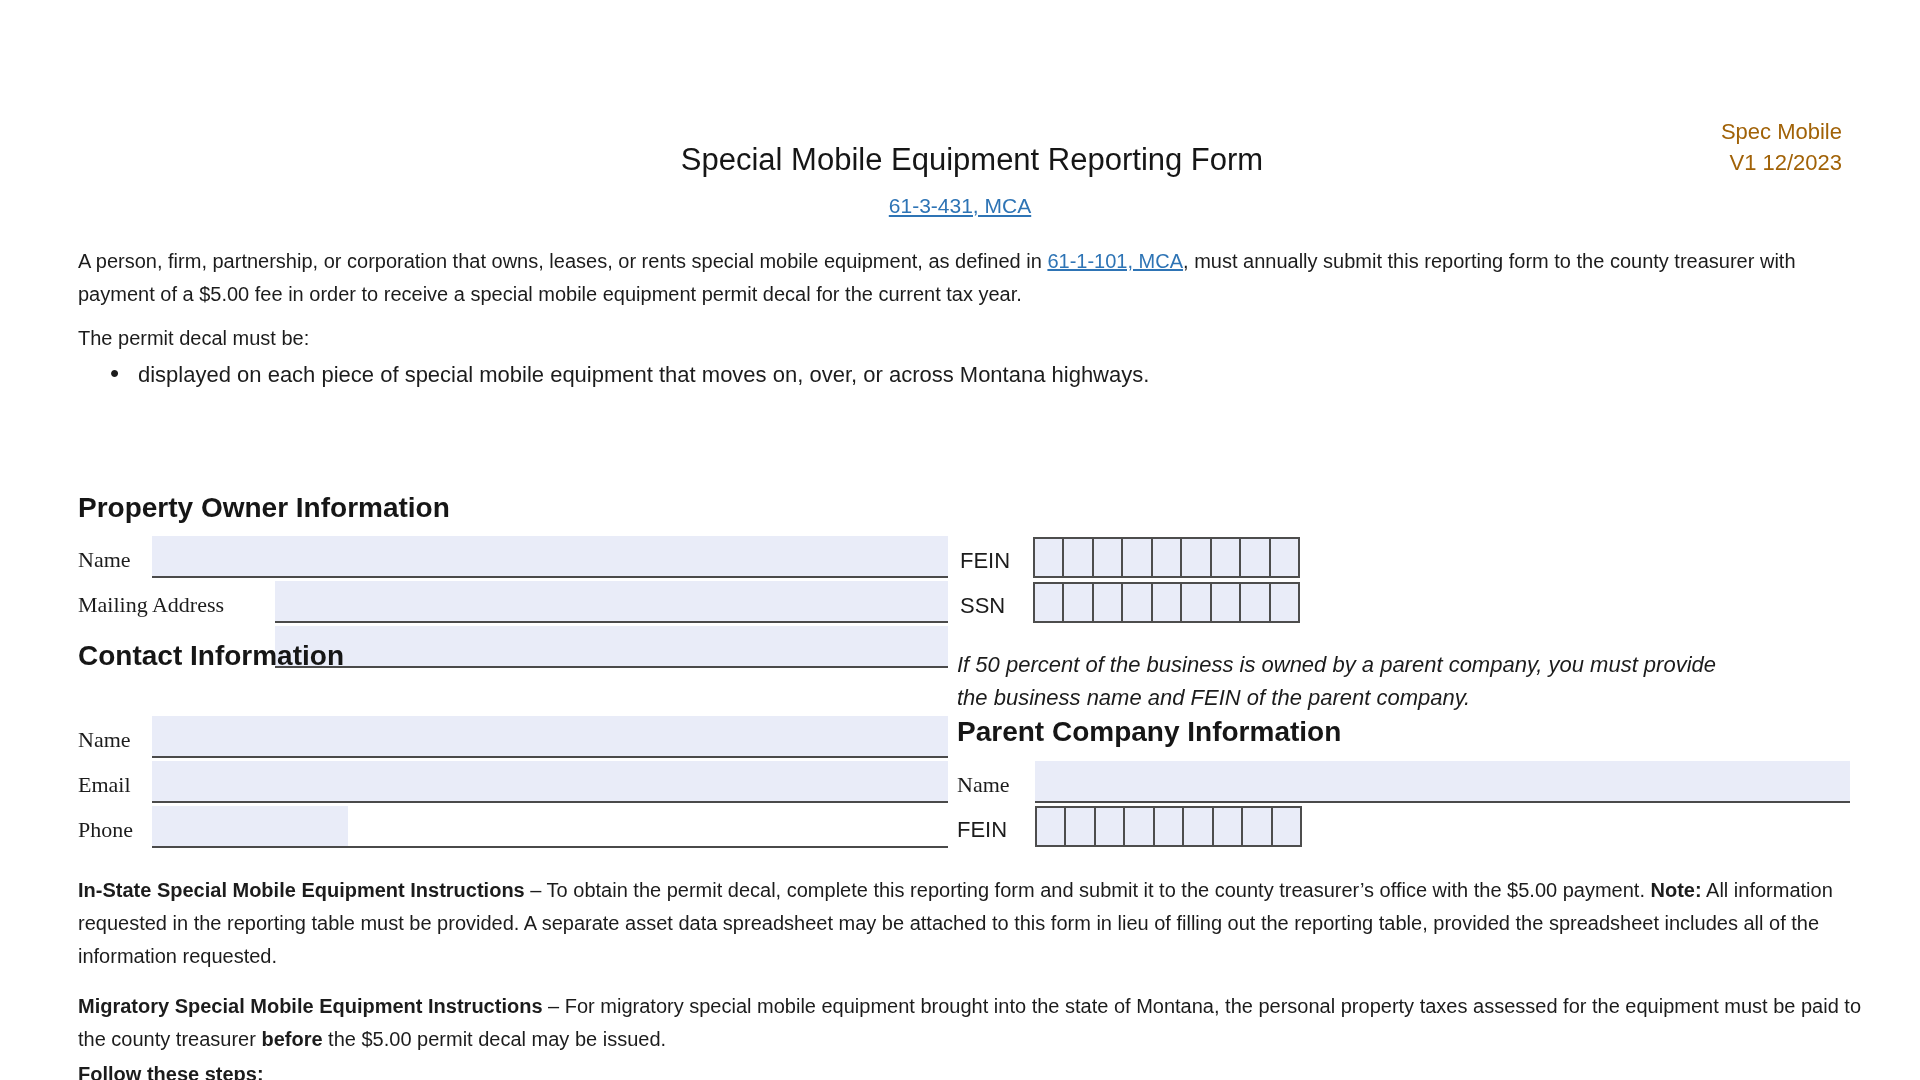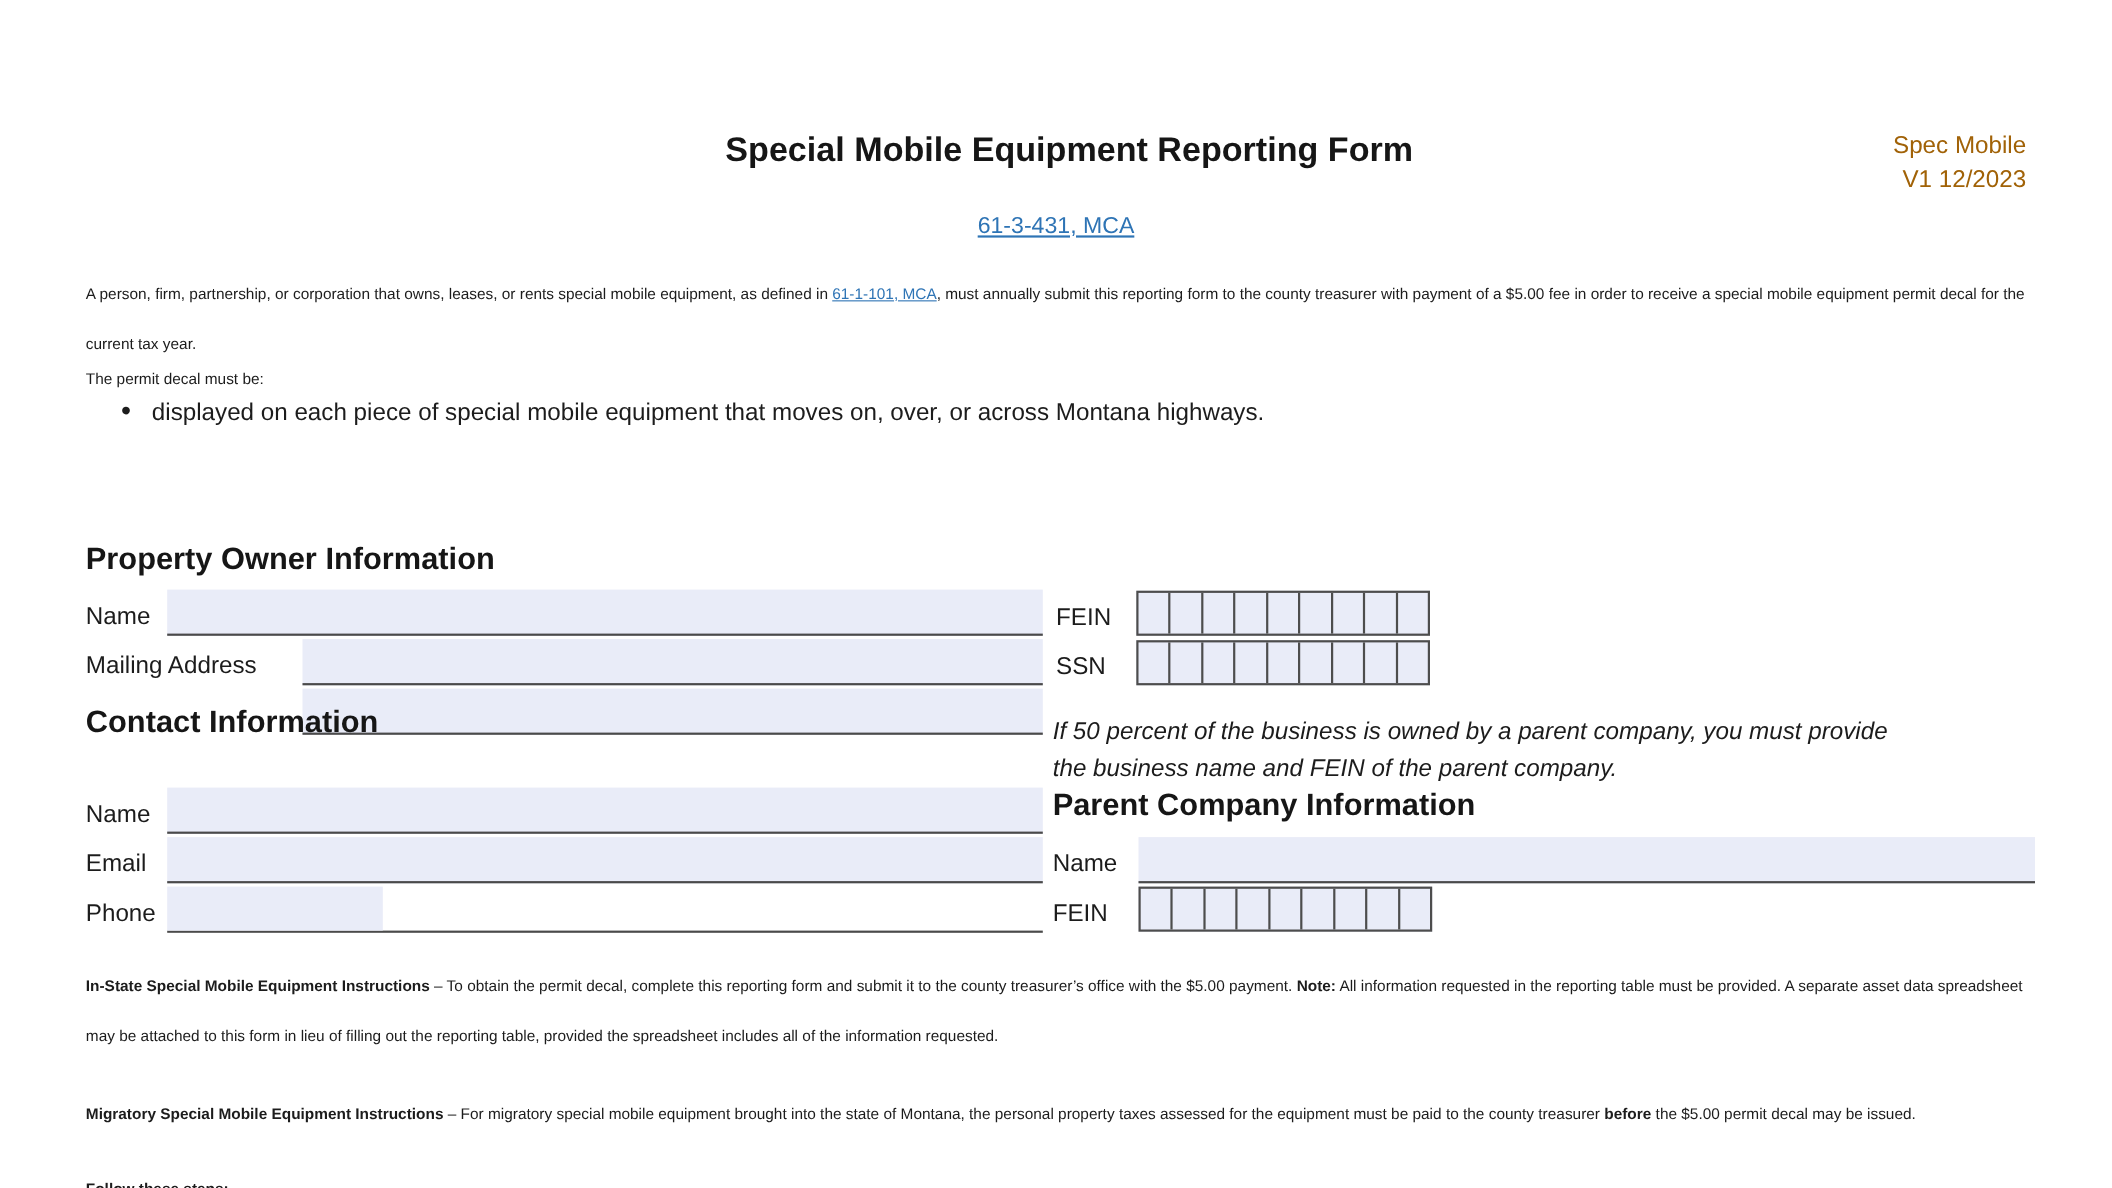--- a/index.html
+++ b/index.html
@@ -1,51 +1,51 @@
 <!DOCTYPE html>
 <html><head>
 <meta charset="utf-8">
 <style>
   html,body{margin:0;padding:0;background:#ffffff;}
   #page{
     position:relative;width:1920px;height:1080px;overflow:hidden;background:#ffffff;
     font-family:"Liberation Sans","DejaVu Sans",sans-serif;color:#1c1c1c;
   }
   .abs{position:absolute;}
-  .body-text{font-size:14px;line-height:45px;color:#1c1c1c;}
+  .body-text{font-size:20px;line-height:33px;color:#1c1c1c;}
   .b{font-weight:bold;}
   .section-heading{font-size:28px;font-weight:bold;color:#161616;}
   a.doc-link{color:#2e74b5;text-decoration:underline;cursor:pointer;}
 
   
   #logo{left:80px;top:72px;width:170px;}
   #logo .mts{display:block;margin-left:6px;}
   #logo .l1{font-size:21px;letter-spacing:4.5px;color:#40474c;font-weight:600;margin-top:2px;}
   #logo .l2{font-size:10px;letter-spacing:3.2px;color:#40474c;font-weight:600;margin-top:3px;}
   #logo .l3{font-size:24px;letter-spacing:5.5px;color:#40474c;font-weight:500;margin-top:1px;}
-  #doc-title{left:0;right:0;top:118px;text-align:center;font-size:31px;font-weight:bold;color:#161616;margin-left:24px;}
+  #doc-title{left:0;right:0;top:142px;text-align:center;font-size:31px;font-weight:normal;color:#161616;margin-left:24px;}
   #statute-link{left:0;right:0;top:194px;text-align:center;font-size:21px;}
   #version{right:78px;top:116px;text-align:right;font-size:22px;line-height:31px;color:#a16207;}
 
   
   #para1{left:78px;top:245px;width:1784px;}
   #permit-intro{left:78px;top:322px;}
   #bullet-list{left:78px;top:358px;width:1700px;margin:0;padding:0;}
   #bullet-list li{list-style:none;position:relative;padding-left:60px;font-size:22px;line-height:33px;}
   #bullet-list li::before{content:"\2022";position:absolute;left:32px;top:-1px;font-size:26px;}
   #decal-expiry{left:78px;top:442px;}
 
   
   #po-heading{left:78px;top:492px;}
   #contact-heading{left:78px;top:640px;text-align:right;}
   #parent-heading{left:957px;top:716px;}
   #parent-note{left:957px;top:648px;width:780px;font-style:italic;font-size:22px;line-height:33px;}
 
   .frow{position:absolute;height:42px;}
-  .frow .flabel{position:absolute;left:0;bottom:5px;font-size:22px;white-space:nowrap;}
+  .frow .flabel{position:absolute;left:0;bottom:5px;font-size:22px;white-space:nowrap;font-family:Liberation Serif, serif;}
   .ffield{position:absolute;top:0;bottom:0;background:#e9ecf8;border-bottom:2px solid #4a4a4a;}
   .fline{position:absolute;top:0;bottom:0;border-bottom:2px solid #4a4a4a;}
   .fhl{position:absolute;left:0;top:0;bottom:0;background:#e9ecf8;}
 
   #row-po-name{left:78px;top:536px;width:870px;}
   #row-po-name .ffield{left:74px;right:0;}
   #row-po-mailing{left:78px;top:581px;width:870px;}
   #row-po-mailing .ffield{left:197px;right:0;}
   #row-po-addr2{left:275px;top:626px;width:673px;}
   #row-po-addr2 .ffield{left:0;right:0;}

